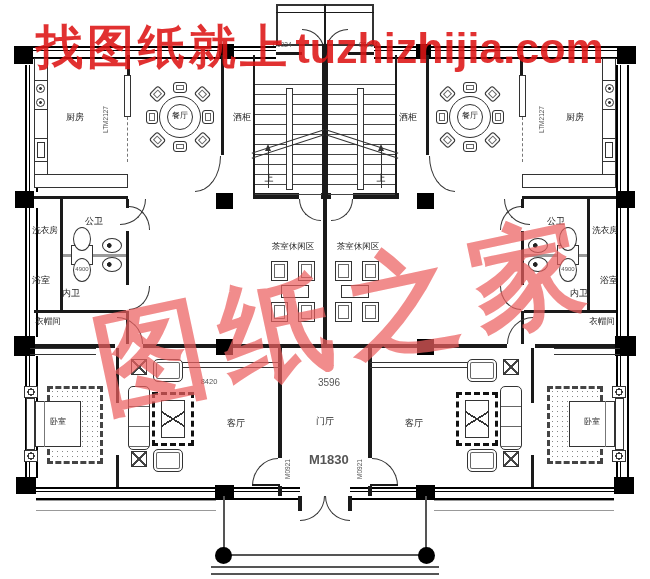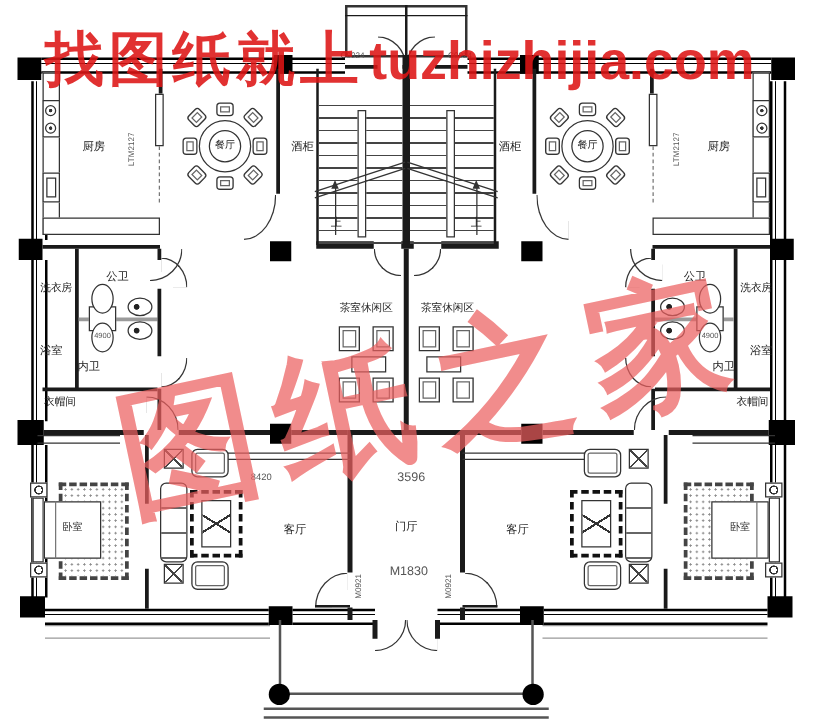--- a/index.html
+++ b/index.html
@@ -297,21 +297,21 @@
   <div class="abs lbl" style="left:262px;top:242px;width:62px;font-size:8.5px;">茶室休闲区</div>
   <div class="abs lbl" style="left:327px;top:242px;width:62px;font-size:8.5px;">茶室休闲区</div>
   <div class="abs lbl" style="left:44px;top:417px;width:28px;font-size:8px;">卧室</div>
   <div class="abs lbl" style="left:578px;top:417px;width:28px;font-size:8px;">卧室</div>
   <div class="abs lbl" style="left:222px;top:418px;width:28px;">客厅</div>
   <div class="abs lbl" style="left:400px;top:418px;width:28px;">客厅</div>
   <div class="abs lbl" style="left:311px;top:416px;width:28px;">门厅</div>
 
   <div class="abs tiny" style="left:193px;top:377px;width:32px;font-size:7.5px;">8420</div>
   <div class="abs tiny" style="left:313px;top:377px;width:32px;font-size:10px;">3596</div>
-  <div class="abs tiny" style="left:309px;top:452px;width:36px;font-size:10px;">M1830</div>
+  <div class="abs tiny" style="left:309px;top:452px;width:36px;font-size:13px;font-weight:bold;">M1830</div>
   <div class="abs vlbl" style="left:284px;top:450px;height:38px;">M0921</div>
   <div class="abs vlbl" style="left:356px;top:450px;height:38px;">M0921</div>
   <div class="abs vlbl" style="left:102px;top:96px;height:48px;">LTM2127</div>
   <div class="abs vlbl" style="left:538px;top:96px;height:48px;">LTM2127</div>
   <div class="abs tiny" style="left:70px;top:266px;width:24px;font-size:6px;">4900</div>
   <div class="abs tiny" style="left:556px;top:266px;width:24px;font-size:6px;">4900</div>
 
   <div class="abs wm-top" style="left:36px;top:16px;">
     <span style="font-size:47px;color:rgba(221,20,20,0.88);letter-spacing:4px;">找图纸就上</span>
     <span style="font-size:43px;color:rgba(221,20,20,0.88);">tuzhizhijia.com</span>

